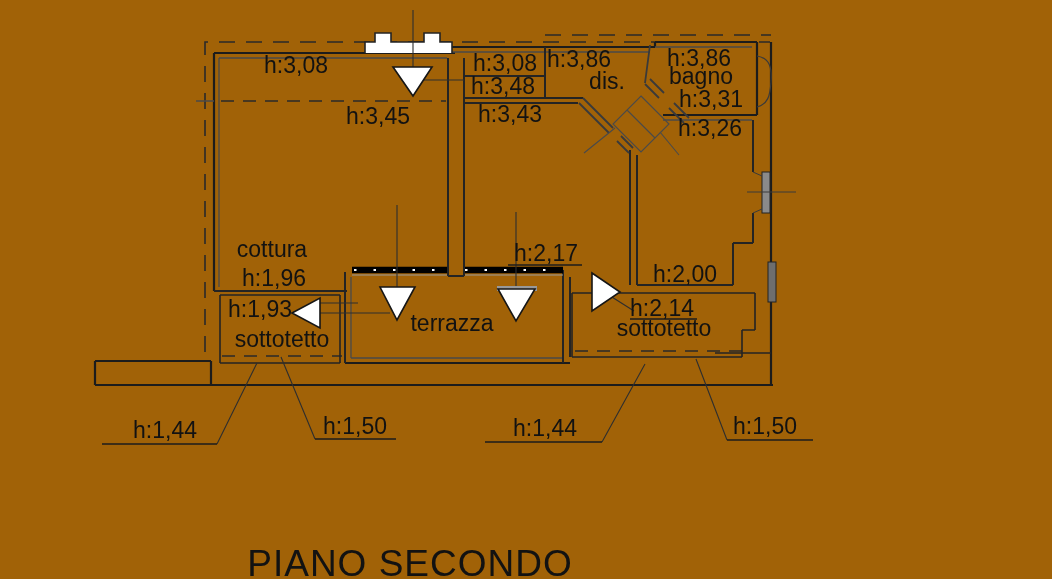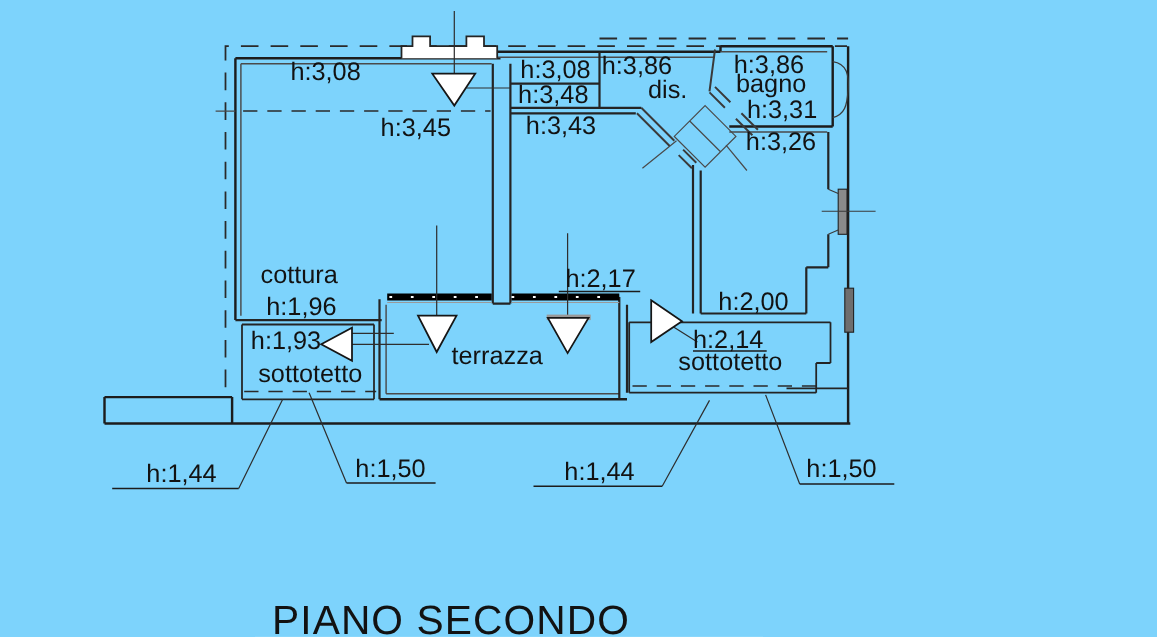--- a/index.html
+++ b/index.html
@@ -1,16 +1,16 @@
 <!DOCTYPE html>
 <html><head>
 <meta charset="utf-8">
 <style>
   html,body{margin:0;padding:0;background:#ffffff;}
-  .stage{position:relative;width:1052px;height:579px;background:#7dd3fc;overflow:hidden;}
+  .stage{position:relative;width:1052px;height:579px;background:#a16207;overflow:hidden;}
   svg{position:absolute;left:0;top:0;}
   text{font-family:"Liberation Sans","DejaVu Sans",sans-serif;fill:#121212;}
   .lbl{font-size:23px;}
   .title{font-size:37px;letter-spacing:1px;}
 </style>
 </head>
 <body>
 
 <div class="stage">
 <svg width="1052" height="579" viewBox="0 0 1052 579">

